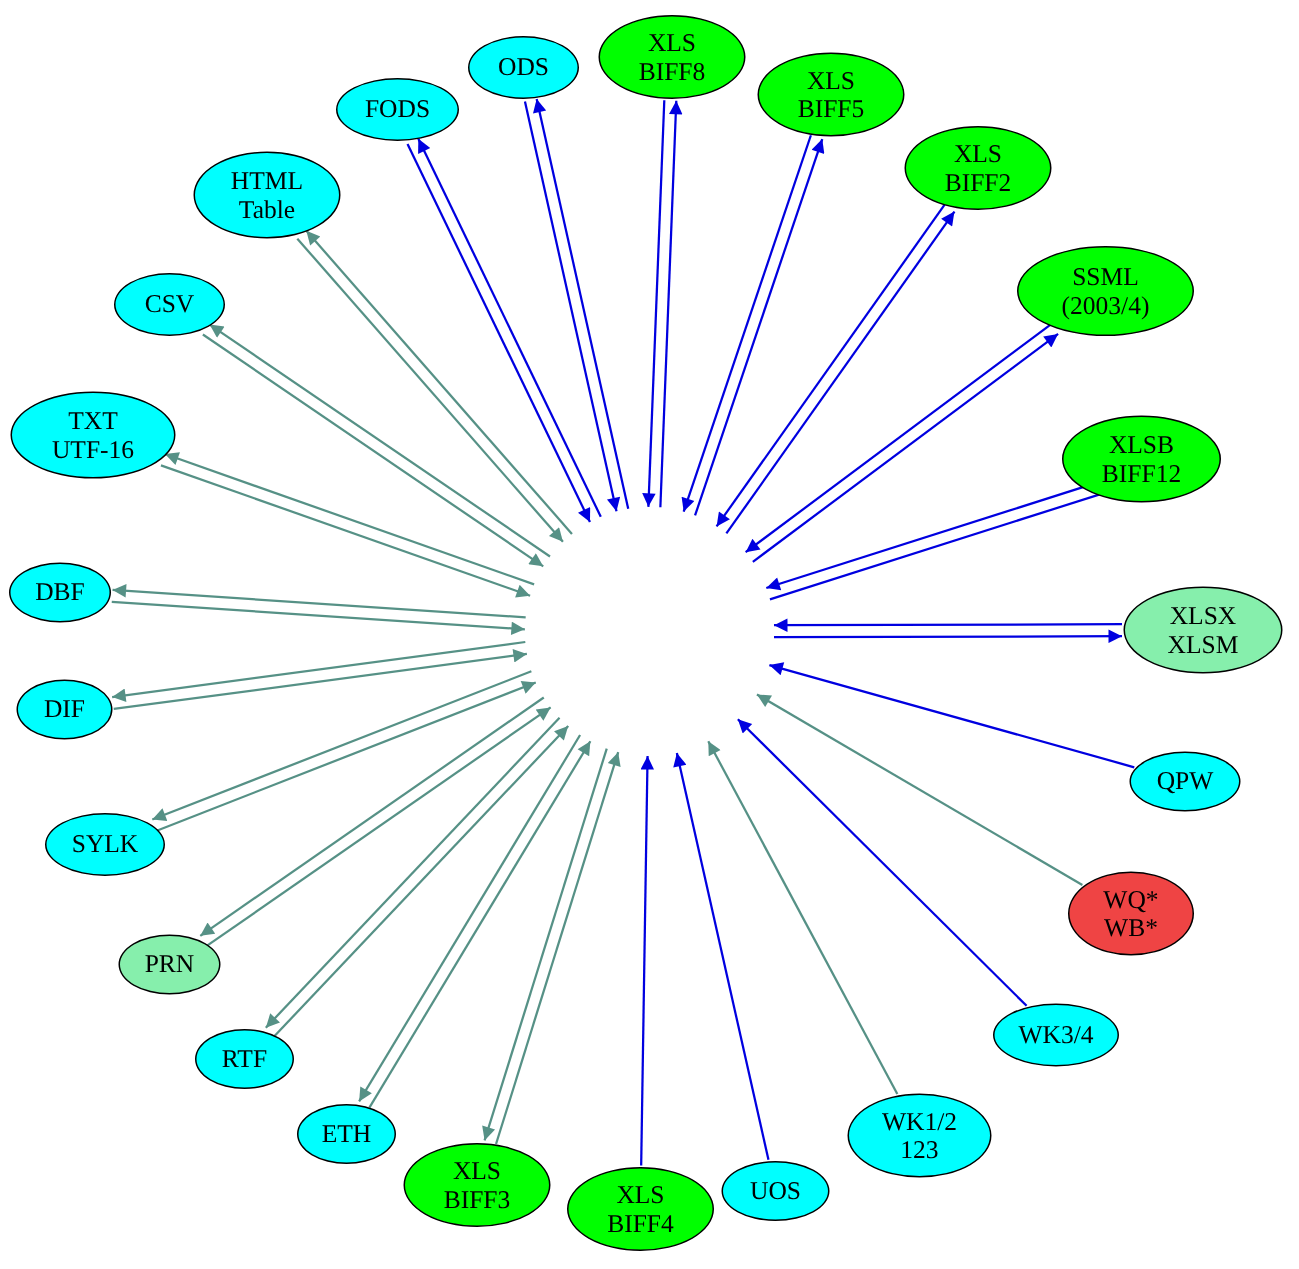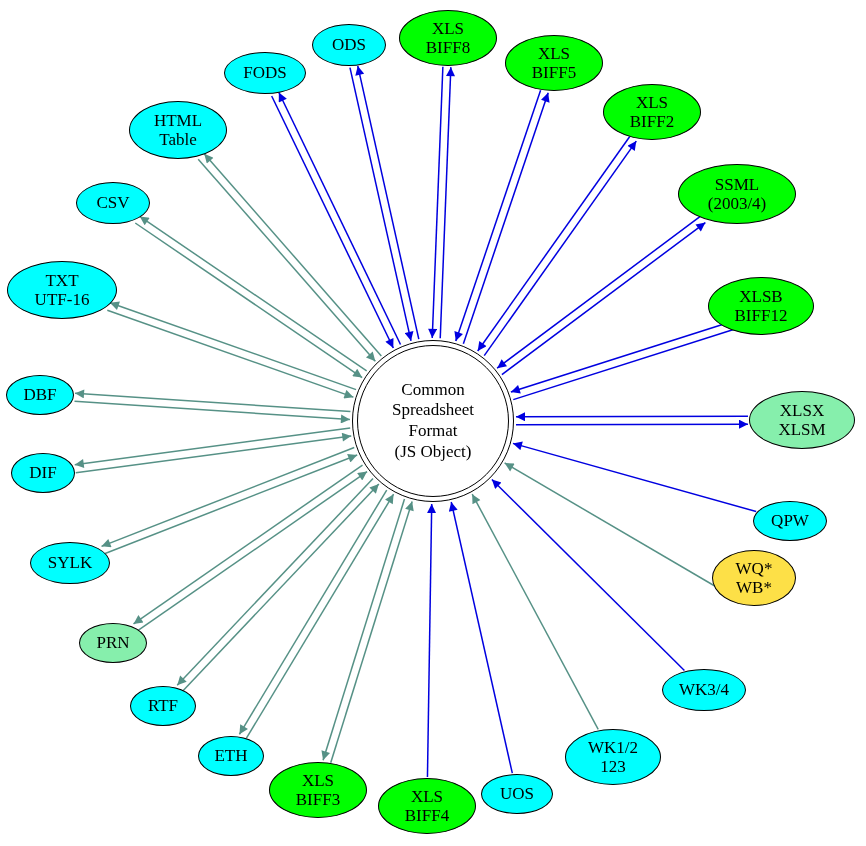--- a/index.html
+++ b/index.html
@@ -158,21 +158,21 @@
         <div class="lbl">
           <div>XLSX</div>
           <div>XLSM</div>
         </div>
       </div>
       <div class="node" style="left: 753px; top: 501px; width: 74px; height: 40px; background: rgb(0, 255, 255); border-color: rgb(0, 0, 0); color: rgb(0, 0, 0);">
         <div class="lbl">
           <div>QPW</div>
         </div>
       </div>
-      <div class="node" style="left: 712px; top: 550px; width: 84px; height: 56px; background: #fde047; border-color: rgb(0, 0, 0); color: rgb(0, 0, 0);">
+      <div class="node" style="left: 712px; top: 581px; width: 84px; height: 56px; background: #ef4444; border-color: rgb(0, 0, 0); color: rgb(0, 0, 0);">
         <div class="lbl">
           <div>WQ*</div>
           <div>WB*</div>
         </div>
       </div>
       <div class="node" style="left: 662px; top: 669px; width: 84px; height: 42px; background: rgb(0, 255, 255); border-color: rgb(0, 0, 0); color: rgb(0, 0, 0);">
         <div class="lbl">
           <div>WK3/4</div>
         </div>
       </div>
@@ -246,24 +246,14 @@
           <div>Table</div>
         </div>
       </div>
       <div class="node" style="left: 224px; top: 52px; width: 82px; height: 42px; background: rgb(0, 255, 255); border-color: rgb(0, 0, 0); color: rgb(0, 0, 0);">
         <div class="lbl">
           <div>FODS</div>
         </div>
       </div>
     </div>
 
-  <div id="center-node" style="left: 352px; top: 340px; width: 162px; height: 162px; padding: 4px; border-color: rgb(0, 0, 0);">
-    <div id="center-inner" style="border-color: rgb(0, 0, 0);">
-      <div id="center-label" style="color: rgb(0, 0, 0);">
-        <div>Common</div>
-        <div>Spreadsheet</div>
-        <div>Format</div>
-        <div>(JS Object)</div>
-      </div>
-    </div>
-  </div>
 
 </div>
 
 </body></html>

